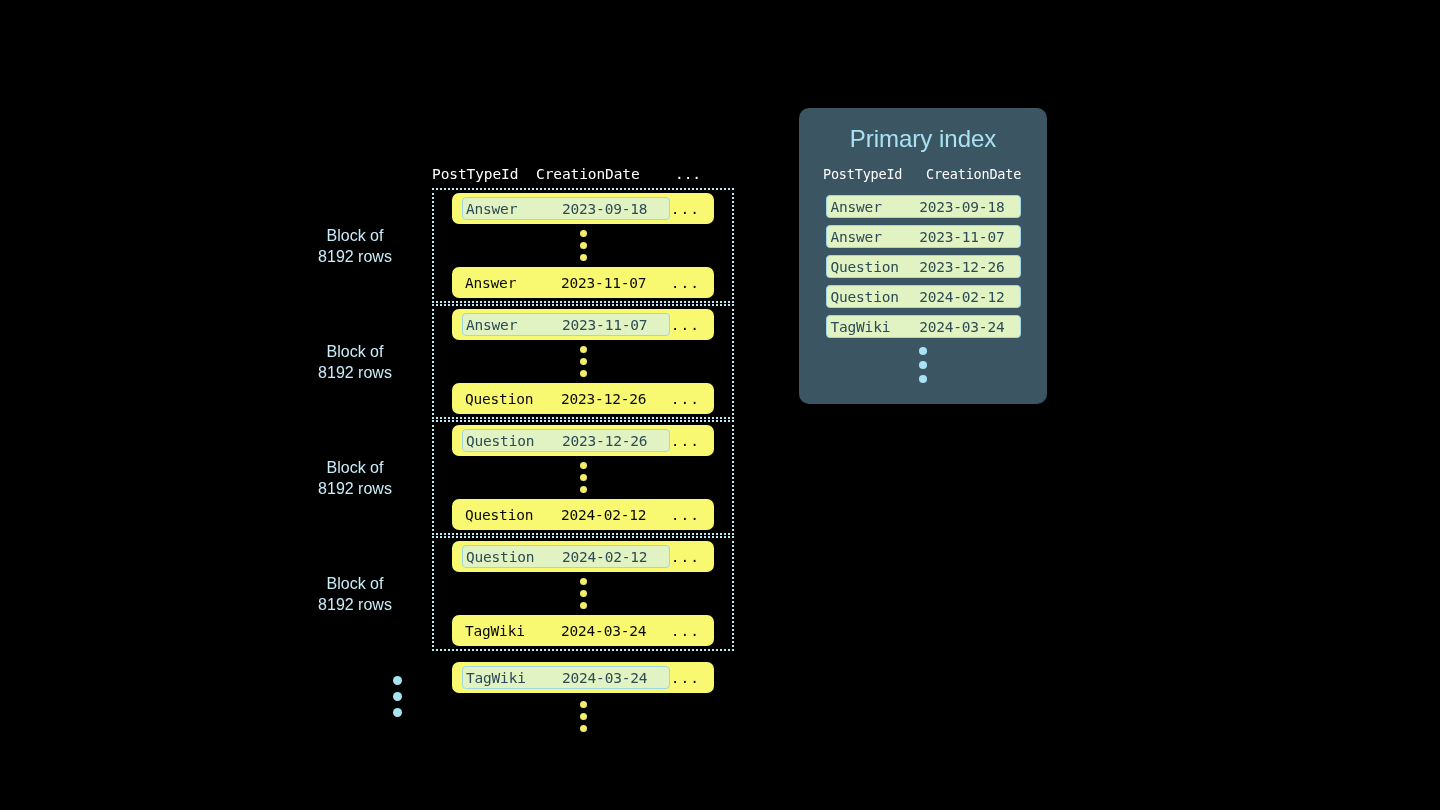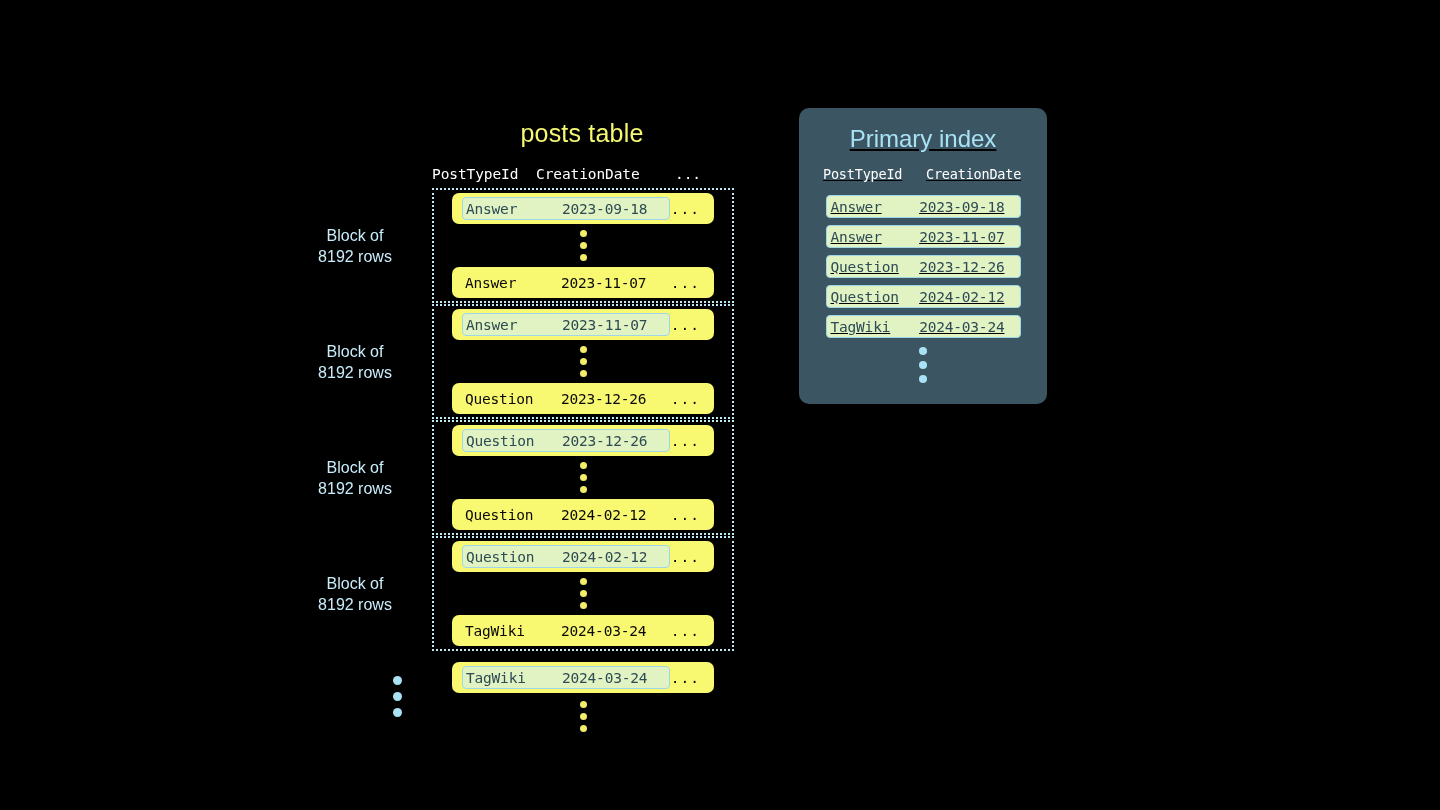--- a/index.html
+++ b/index.html
@@ -151,21 +151,20 @@
   
   #primary-index {
     position: absolute;
     left: 799px;
     top: 108px;
     width: 248px;
     height: 296px;
     background: #3c5562;
     border-radius: 10px;
     padding: 16px 0 0 0;
-    text-decoration: underline;
   }
 
   .index-title {
     text-align: center;
     color: #a9e2f4;
     font-size: 24px;
     font-weight: 400;
     line-height: 30px;
   }
 
@@ -206,21 +205,20 @@
   }
   .index-vdots i { width: 8px; height: 8px; border-radius: 50%; background: #a9e2f4; }
 </style>
 </head>
 <body>
 
 <div id="stage">
 
   <section id="posts-table-section">
 
-    <div class="table-title">posts table</div>
 
     <div class="col-headers">
       <span class="h-type">PostTypeId</span>
       <span class="h-date">CreationDate</span>
       <span class="h-dots">...</span>
     </div>
 
     <div id="rows-area">
 
       <div class="block">

